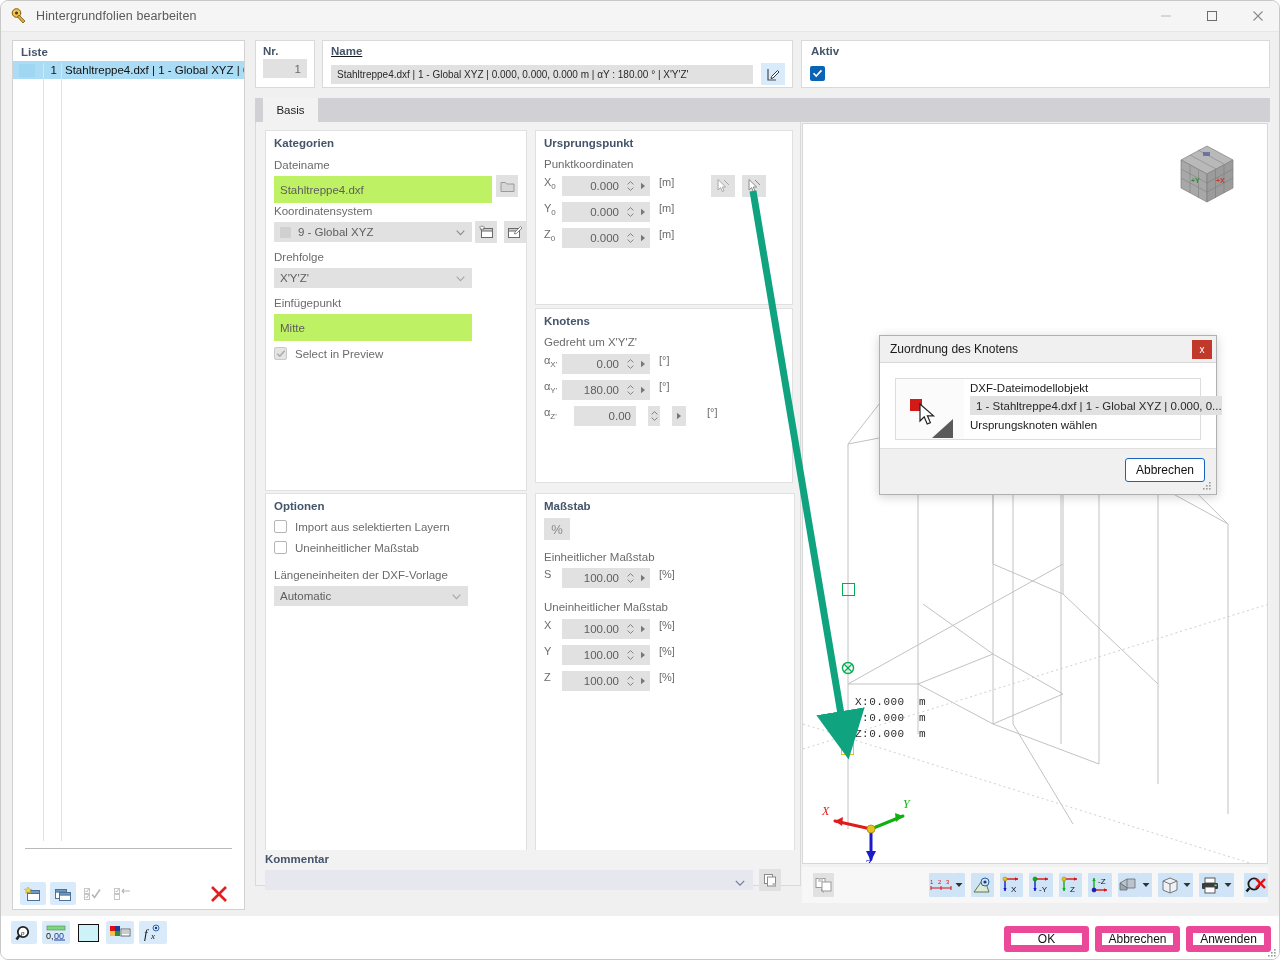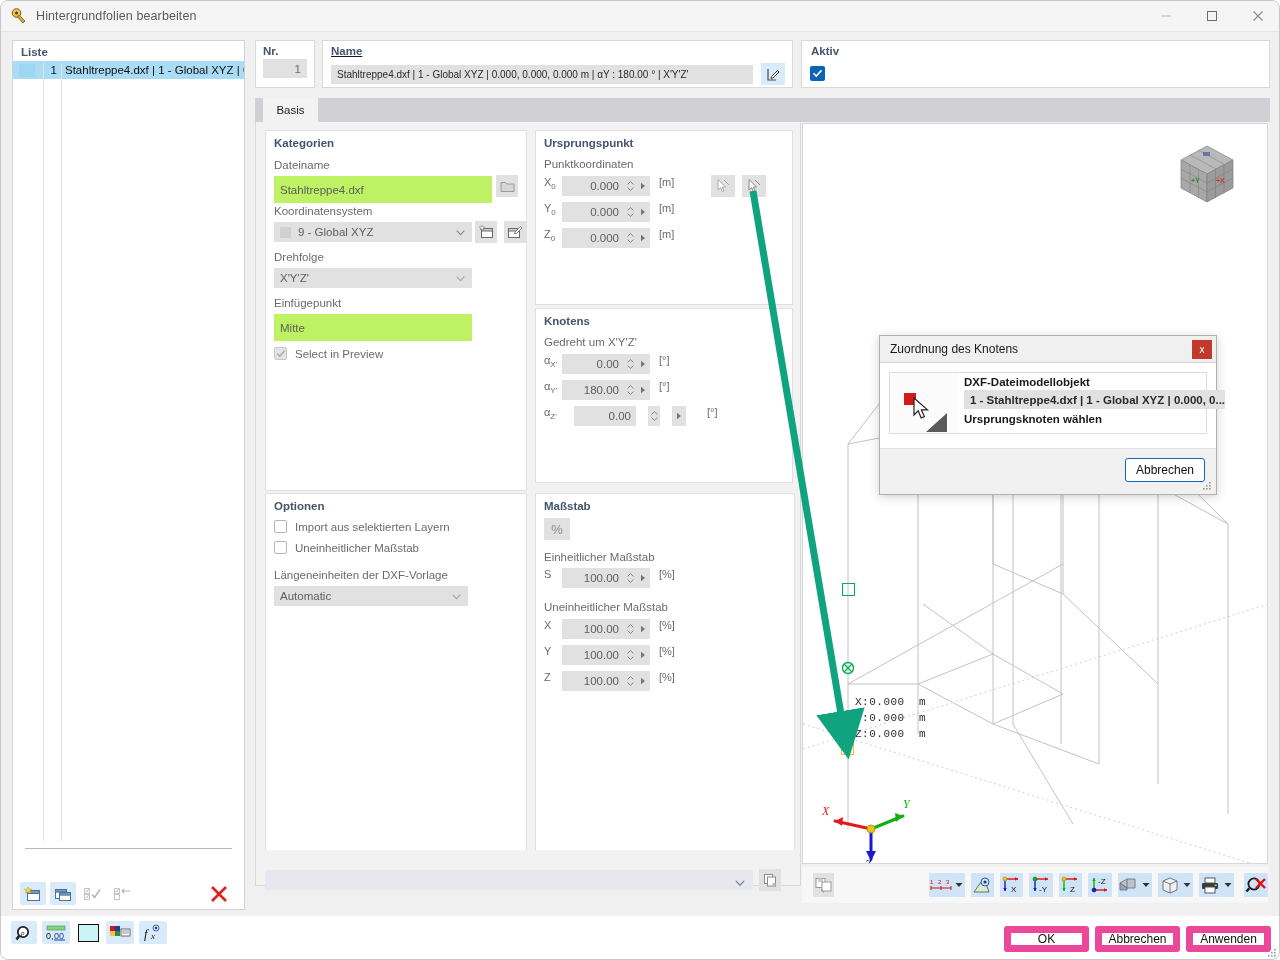--- a/index.html
+++ b/index.html
@@ -212,21 +212,21 @@
   }
   #modalhdr {
     height: 27px; background: #f0f0f0; border-bottom: 1px solid #d8d8d8;
     display: flex; align-items: center; padding-left: 10px; font-size: 12px; color: #1a1a1a;
   }
   #modalclose {
     margin-left: auto; margin-right: 4px; width: 20px; height: 19px;
     background: #c0392b; color: #fff; display: flex; align-items: center;
     justify-content: center; font-size: 10px;
   }
-  #modalbody { padding: 9px; font-weight: bold; }
+  #modalbody { padding: 15px; }
   #modalcard {
     background: #fff; border: 1px solid #dcdcdc; height: 62px; display: flex;
   }
   #modalthumb { width: 68px; position: relative; background: #fbfbfb; flex: none; }
   #modalfields { flex: 1; padding: 3px 6px 0 6px; }
   #modalcombo {
     background: #e1e1e1; height: 19px; font-size: 11.5px; color: #2a2a2a;
     display: flex; align-items: center; padding-left: 6px; margin-top: 2px;
     white-space: nowrap; overflow: hidden;
   }
@@ -667,20 +667,21 @@
           <svg width="6" height="8" viewBox="0 0 6 8">
               <path d="M1 .8 L5 4 L1 7.2 Z" fill="#777"></path>
             </svg>
         </span>
         <span class="unit">[%]</span>
       </div>
     </div>
   </div>
 
   <div id="kommentar">
+    <div class="hdr grouptitle">Kommentar</div>
     <div id="kommentarfield">
       <span style="position:absolute;right:8px;top:6px;">
         <svg width="10" height="7" viewBox="0 0 10 7">
             <path d="M.8.8 L5 5.2 L9.2.8" fill="none" stroke="#6b7a99" stroke-width="1.1"></path>
           </svg>
       </span>
     </div>
     <div id="kommentarcopy">
       <svg width="14" height="14" viewBox="0 0 14 14">
         <rect x="1.5" y="1.5" width="8" height="9" fill="#fff" stroke="#8a8a8a"></rect>

